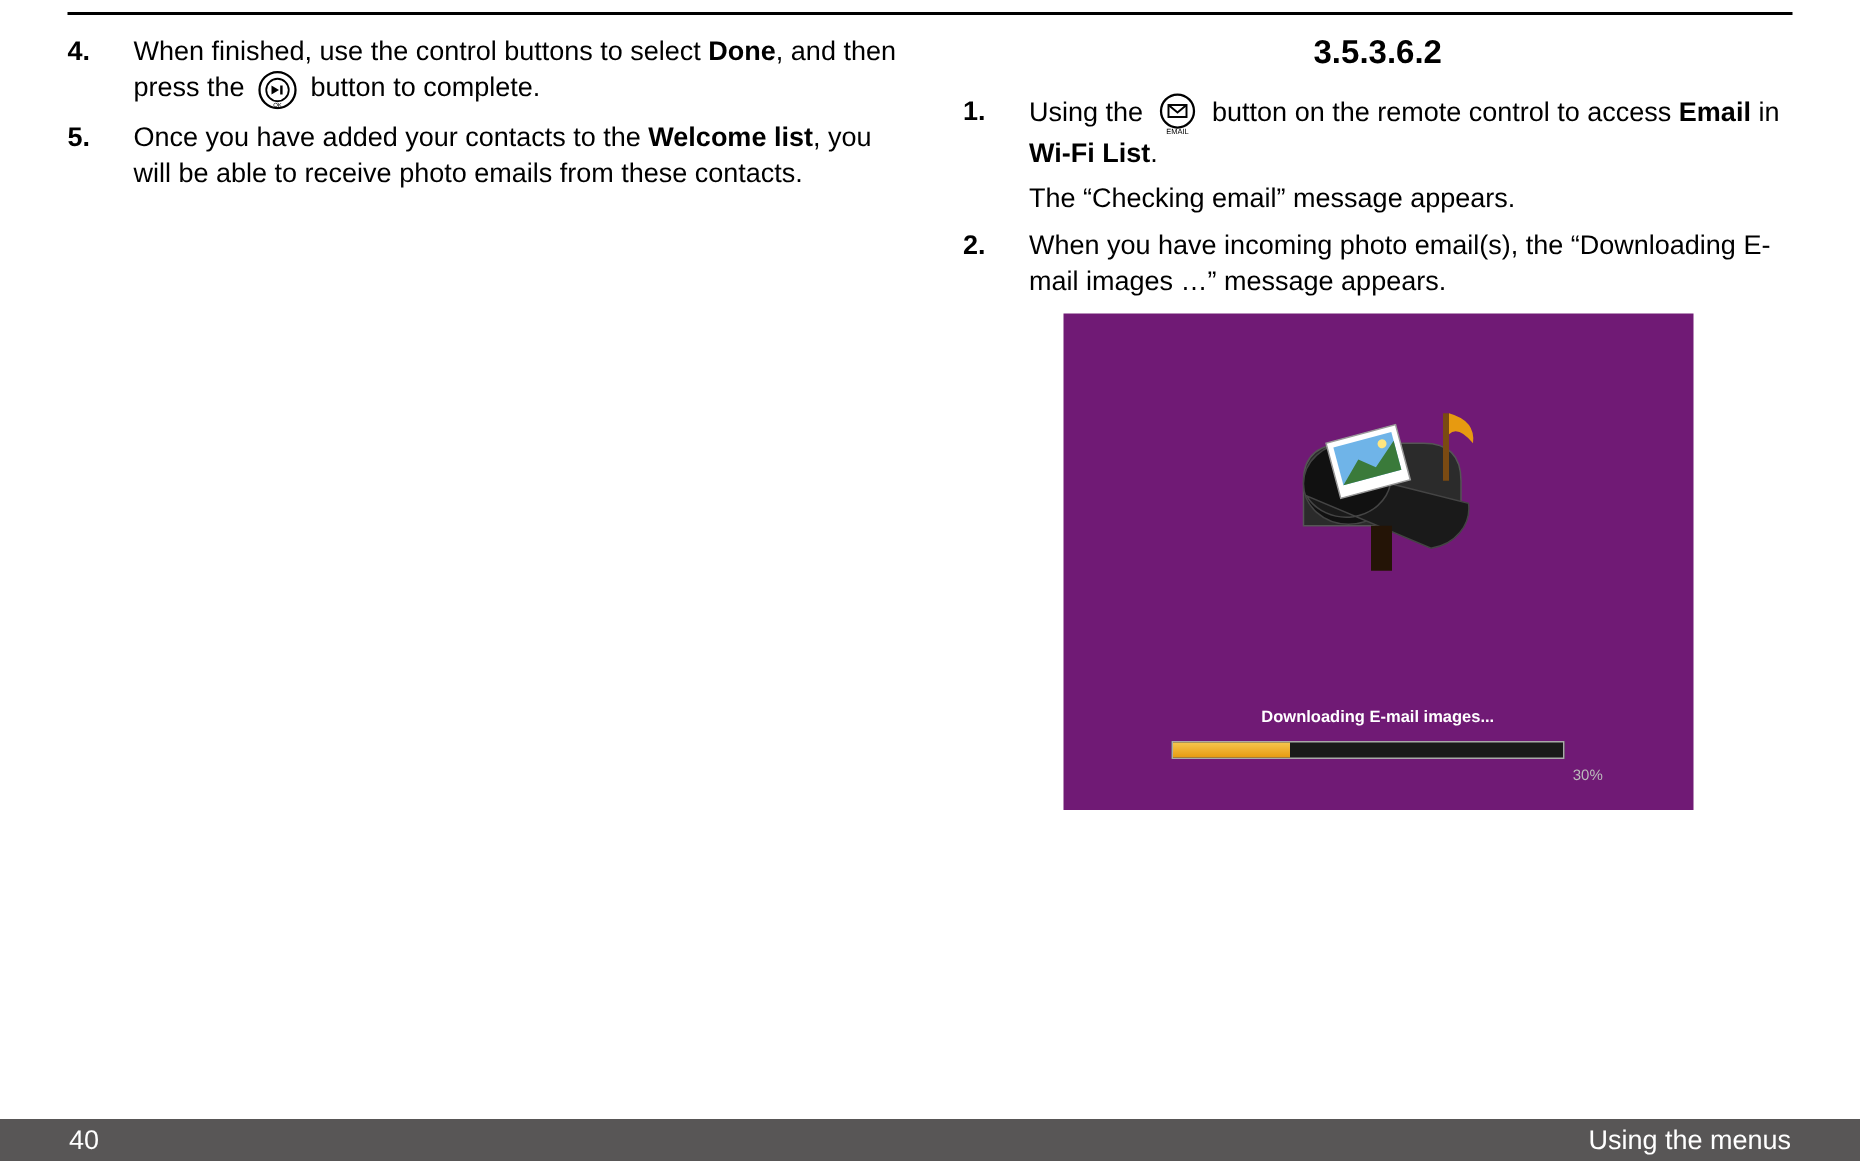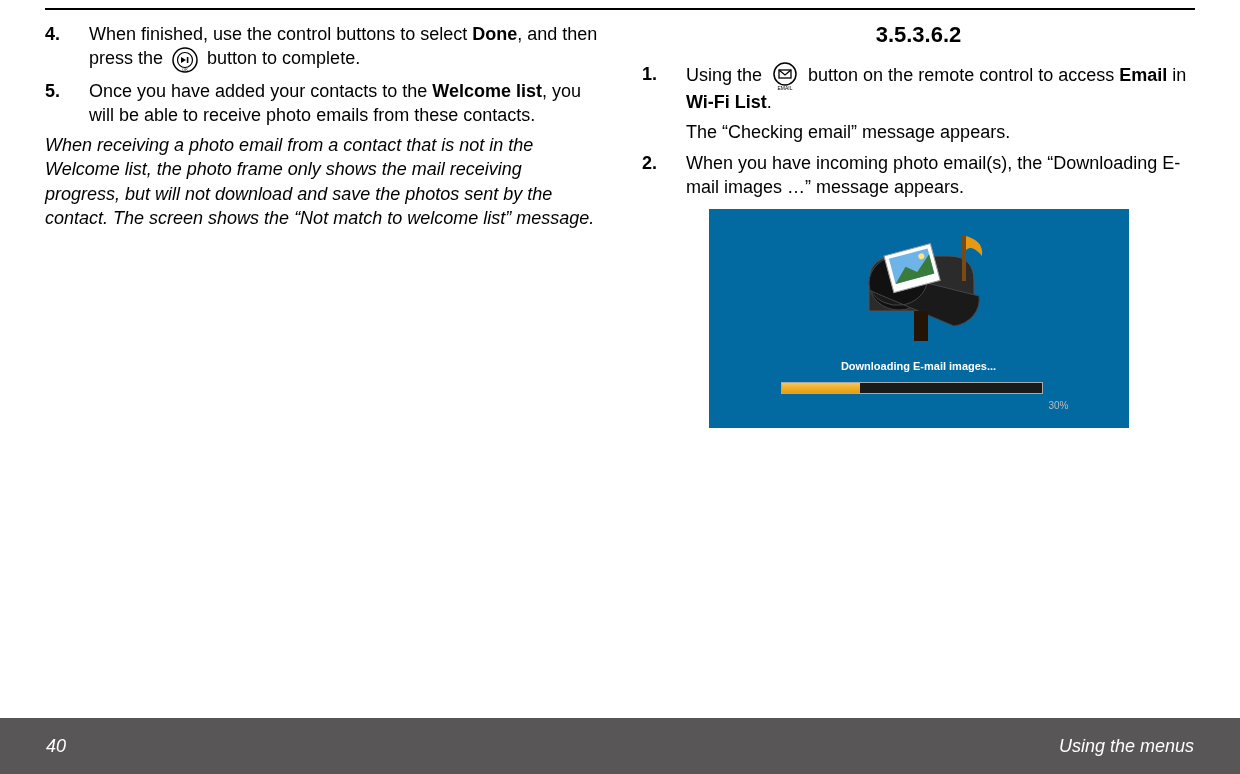--- a/index.html
+++ b/index.html
@@ -90,22 +90,22 @@
   }
   .btn-icon svg { display: block; }
   
   .shot-wrap {
     display: flex;
     justify-content: center;
     margin-top: 10px;
   }
   .shot {
     width: 420px;
-    height: 219px;
-    background: #0369a1;
+    height: 331px;
+    background: #701a75;
     position: relative;
     overflow: hidden;
   }
   .mailbox {
     position: absolute;
     left: 50%;
     top: 36%;
     transform: translate(-50%, -50%);
   }
   .caption {
@@ -138,30 +138,29 @@
     left: 340px;
     color: #bbb;
     font-size: 10px;
   }
   
   .footer {
     position: absolute;
     left: 0;
     right: 0;
     bottom: 0;
-    height: 56px;
+    height: 28px;
     background: #585656;
     color: #fff;
     display: flex;
     justify-content: space-between;
     align-items: center;
     padding: 0 46px;
     font-size: 18px;
     box-sizing: border-box;
-    font-style: italic;
   }
 </style>
 </head>
 <body>
 
 <div class="page">
   <div class="top-rule"></div>
 
   <div class="columns">
 
@@ -189,21 +188,20 @@
           <span class="num">5.</span>
           <span class="body">
             <p>
               <span>Once you have added your contacts to the </span><strong>Welcome list</strong><span>, you will be able to receive photo emails from these contacts.</span>
             </p>
           </span>
         </li>
 
       </ul>
 
-      <p class="warning-body">When receiving a photo email from a contact that is not in the Welcome list, the photo frame only shows the mail receiving progress, but will not download and save the photos sent by the contact. The screen shows the “Not match to welcome list” message.</p>
     </div>
 
     <div class="col">
       <h2 class="section">
         <span>3.5.3.6.2</span>
       </h2>
 
       <ul class="ol">
 
         <li>

